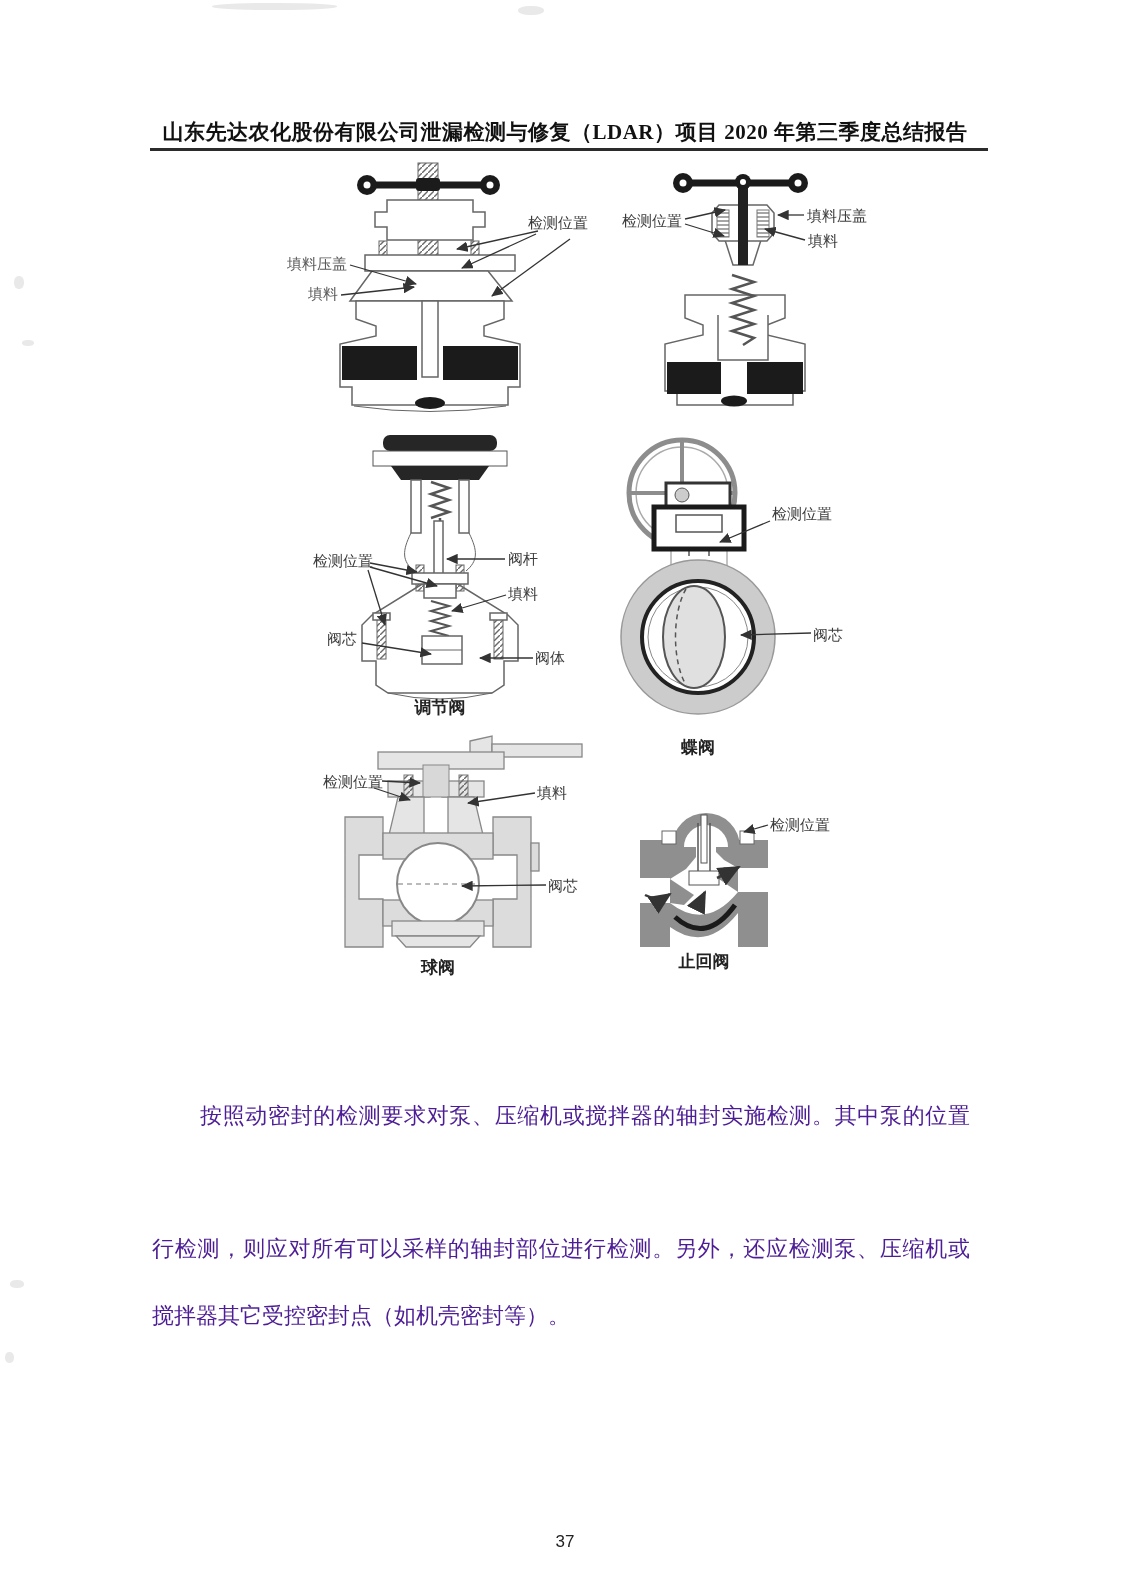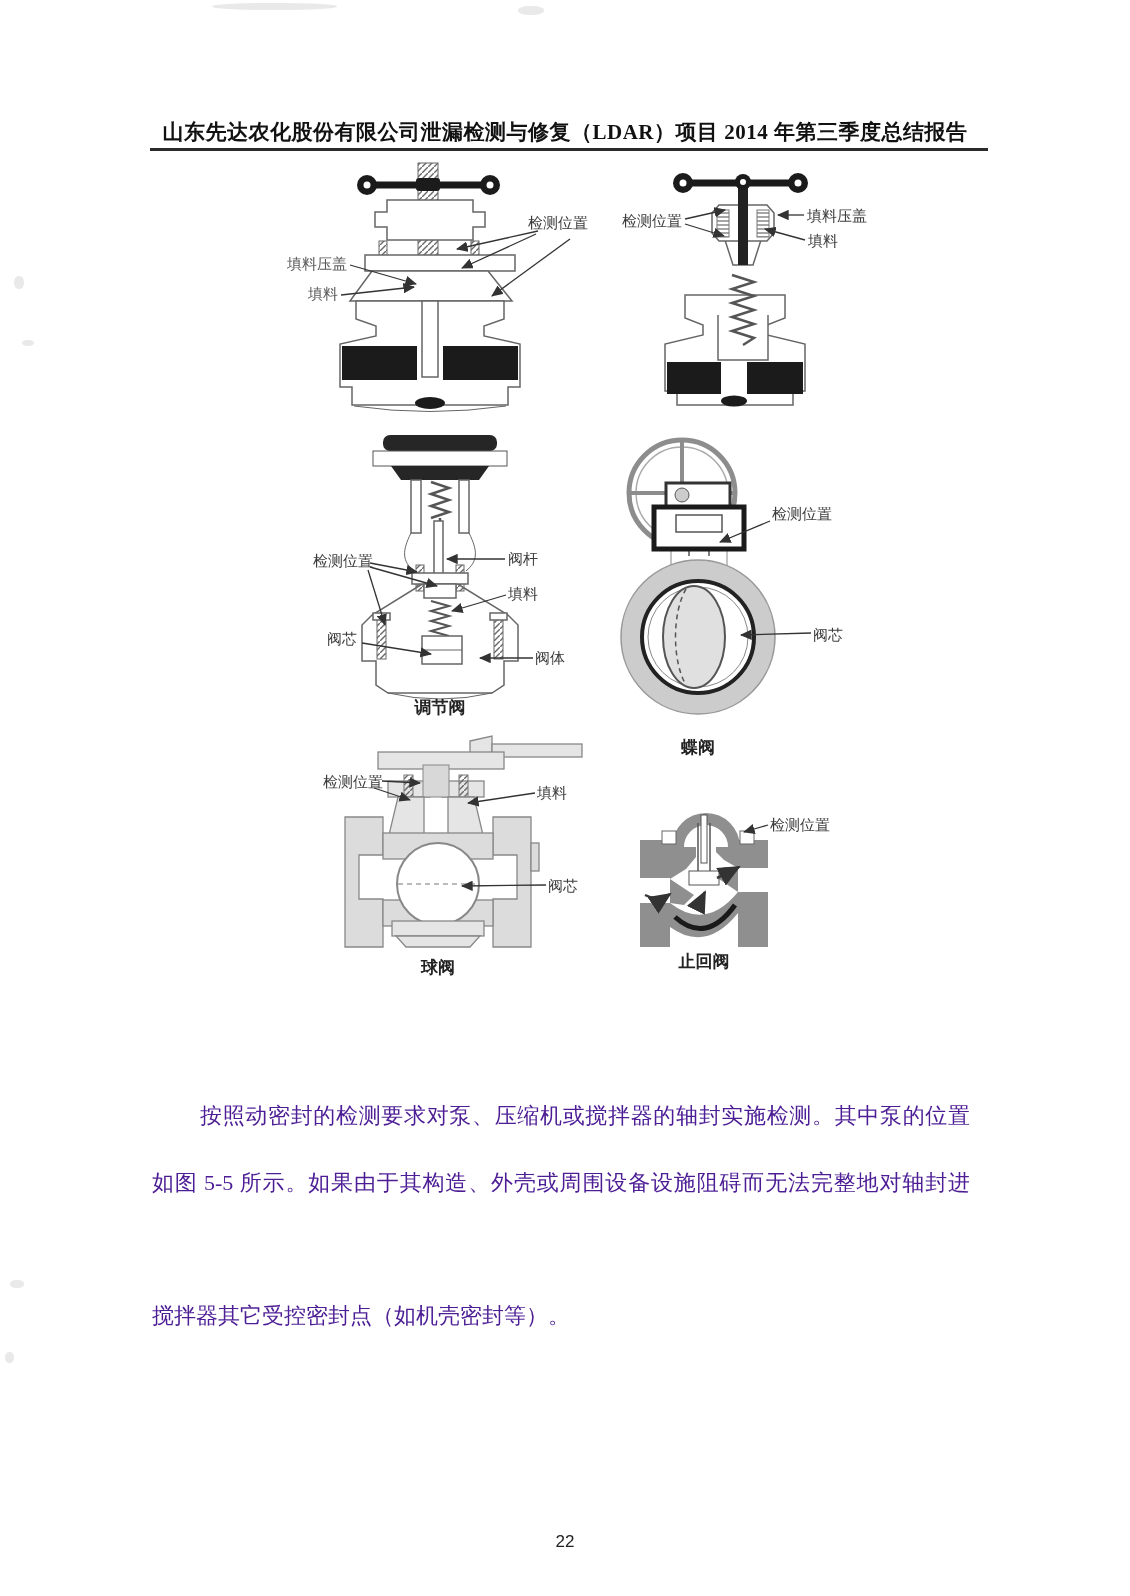--- a/index.html
+++ b/index.html
@@ -36,21 +36,21 @@
 
 <div class="page">
 
   <div class="smudge" style="left:212px;top:3px;width:125px;height:7px"></div>
   <div class="smudge" style="left:518px;top:6px;width:26px;height:9px"></div>
   <div class="smudge" style="left:14px;top:276px;width:10px;height:13px"></div>
   <div class="smudge" style="left:22px;top:340px;width:12px;height:6px"></div>
   <div class="smudge" style="left:10px;top:1280px;width:14px;height:8px"></div>
   <div class="smudge" style="left:5px;top:1352px;width:9px;height:11px"></div>
 
-  <div class="hdr">山东先达农化股份有限公司泄漏检测与修复（LDAR）项目 2014 年第三季度总结报告</div>
+  <div class="hdr">山东先达农化股份有限公司泄漏检测与修复（LDAR）项目 2020 年第三季度总结报告</div>
   <div class="hrule"></div>
 
   <svg class="fig" width="880" height="830" viewBox="0 0 880 830">
     <defs>
       <marker id="arw" markerWidth="10" markerHeight="8" refX="8.2" refY="4" orient="auto">
         <path d="M0,0 L9,4 L0,8 Z" fill="#333"></path>
       </marker>
       <pattern id="thr" width="6" height="6" patternUnits="userSpaceOnUse">
         <path d="M0,6 L6,0" stroke="#6a6a6a" stroke-width="1.4"></path>
       </pattern>
@@ -232,17 +232,17 @@
       <path d="M549,751 Q560,747 565,737" stroke="#3a3a3a" stroke-width="2.5" fill="none" marker-end="url(#arw)"></path>
       <path d="M577,723 Q588,718 599,712" stroke="#3a3a3a" stroke-width="2.5" fill="none" marker-end="url(#arw)"></path>
       <path class="arrow" marker-end="url(#arw)" d="M628,670 L604,677"></path>
       <text class="lbl" x="630" y="675">检测位置</text>
       <text class="vcap" x="564" y="812" text-anchor="middle">止回阀</text>
     </g>
   </svg>
 
 
   <div class="pline first" style="top:1100px">按照动密封的检测要求对泵、压缩机或搅拌器的轴封实施检测。其中泵的位置</div>
-  <div class="pline" style="top:1167px">如图 5-5 所示。如果由于其构造、外壳或周围设备设施阻碍而无法完整地对轴封进</div>
+  <div class="pline" style="top:1233px">行检测，则应对所有可以采样的轴封部位进行检测。另外，还应检测泵、压缩机或</div>
   <div class="pline last" style="top:1300px">搅拌器其它受控密封点（如机壳密封等）。</div>
 
-  <div class="pnum">22</div>
+  <div class="pnum">37</div>
 </div>
 
 </body></html>

